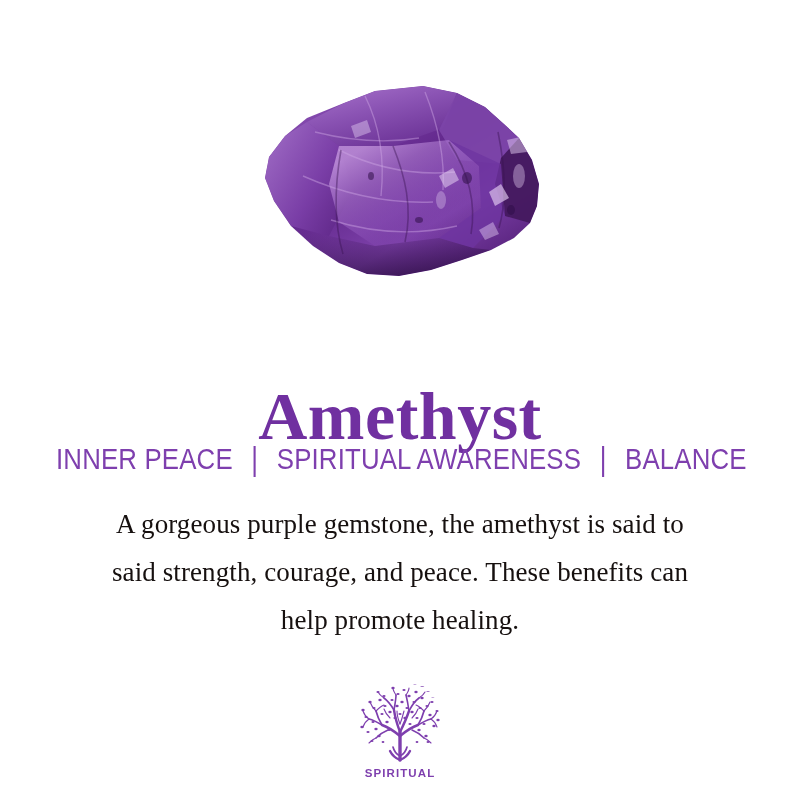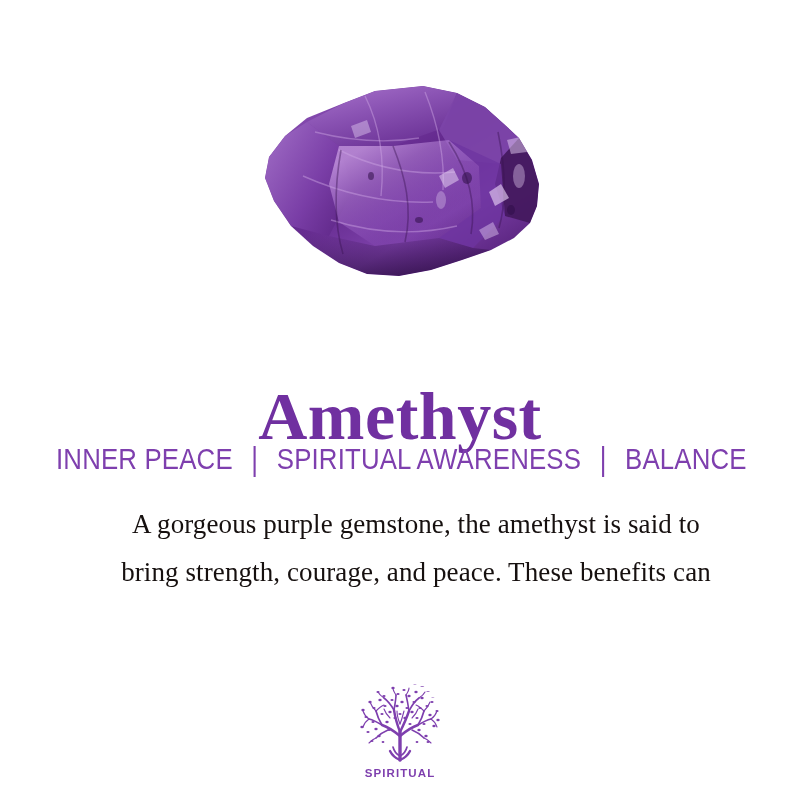--- a/index.html
+++ b/index.html
@@ -70,21 +70,21 @@
   #subtitle .sep {
     display: inline-block;
     padding: 0 13px;
     font-weight: 300;
     transform: scaleY(1.12);
   }
 
   
   #body-text {
     position: absolute;
-    left: 76px;
+    left: 60px;
     top: 500px;
     width: 680px;
     text-align: center;
     color: #16100f;
     font-family: "Liberation Serif", "DejaVu Serif", serif;
     font-size: 27px;
     font-weight: 400;
     line-height: 48px;
     letter-spacing: 0.1px;
   }
@@ -222,21 +222,22 @@
   <div id="subtitle">
     <span class="kw">INNER PEACE</span>
     <span class="sep">|</span>
     <span class="kw">SPIRITUAL AWARENESS</span>
     <span class="sep">|</span>
     <span class="kw">BALANCE</span>
   </div>
 
   <div id="body-text">
     <span class="bline">A gorgeous purple gemstone, the amethyst is said to</span>
-    <span class="bline">bring strength, courage, and peace. These benefits can</span>
+    <span class="bline">said strength, courage, and peace. These benefits can</span>
+    <span class="bline">help promote healing.</span>
   </div>
 
   <div id="logo">
     <svg id="logo-mark" viewBox="0 0 92 80" aria-hidden="true">
       <g stroke="#7e3fae" fill="none" stroke-linecap="round">
 
         <path d="M46,76 L46,48" stroke-width="3.4"></path>
         <path d="M46,76 C41,74 38,71 36,67" stroke-width="2.4"></path>
         <path d="M46,76 C51,74 54,71 56,67" stroke-width="2.4"></path>
         <path d="M46,72 C42,70 40,67 39,63" stroke-width="1.7"></path>

